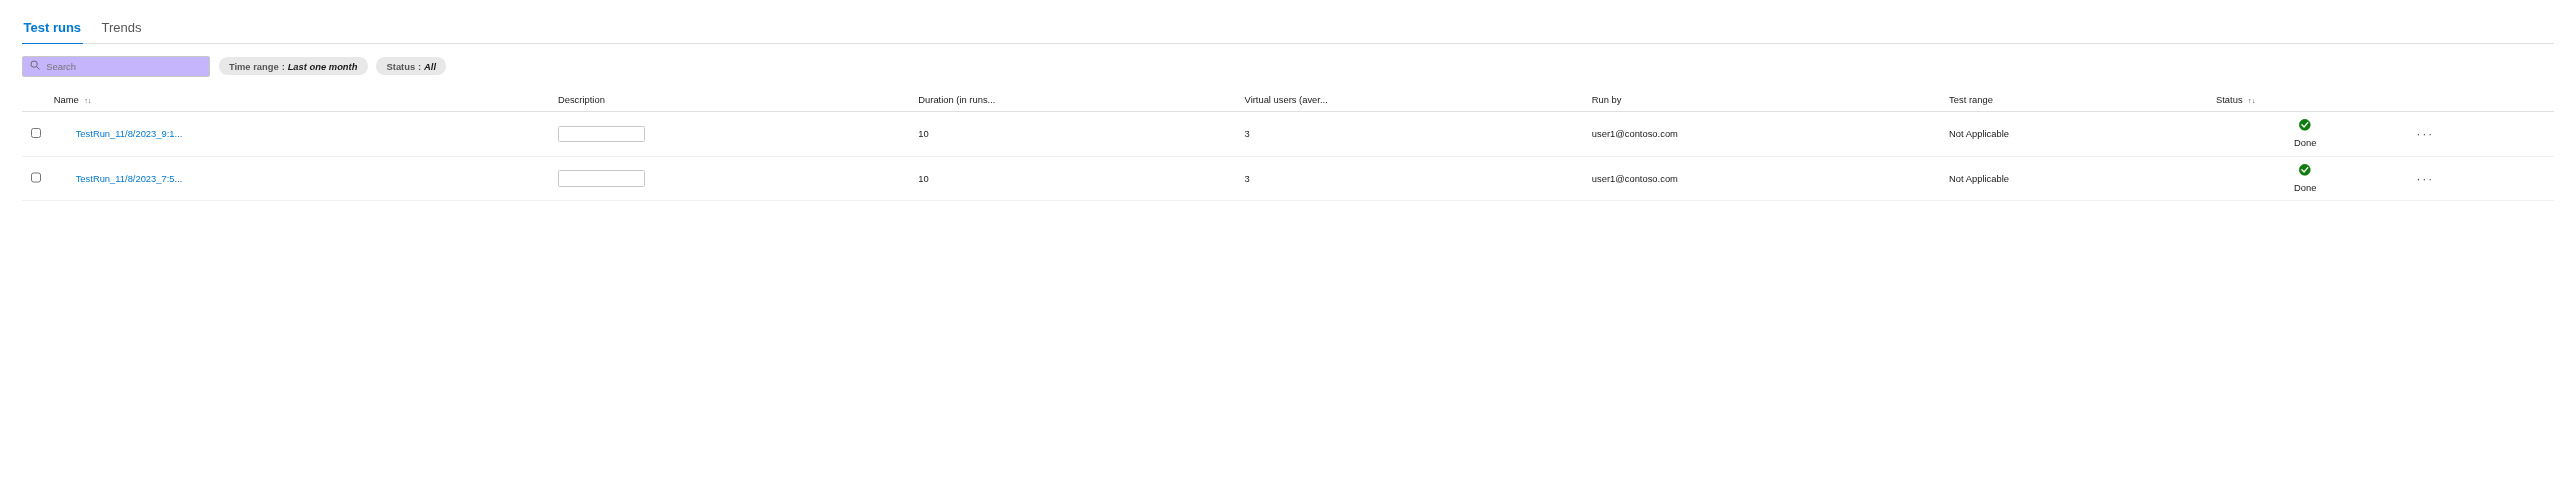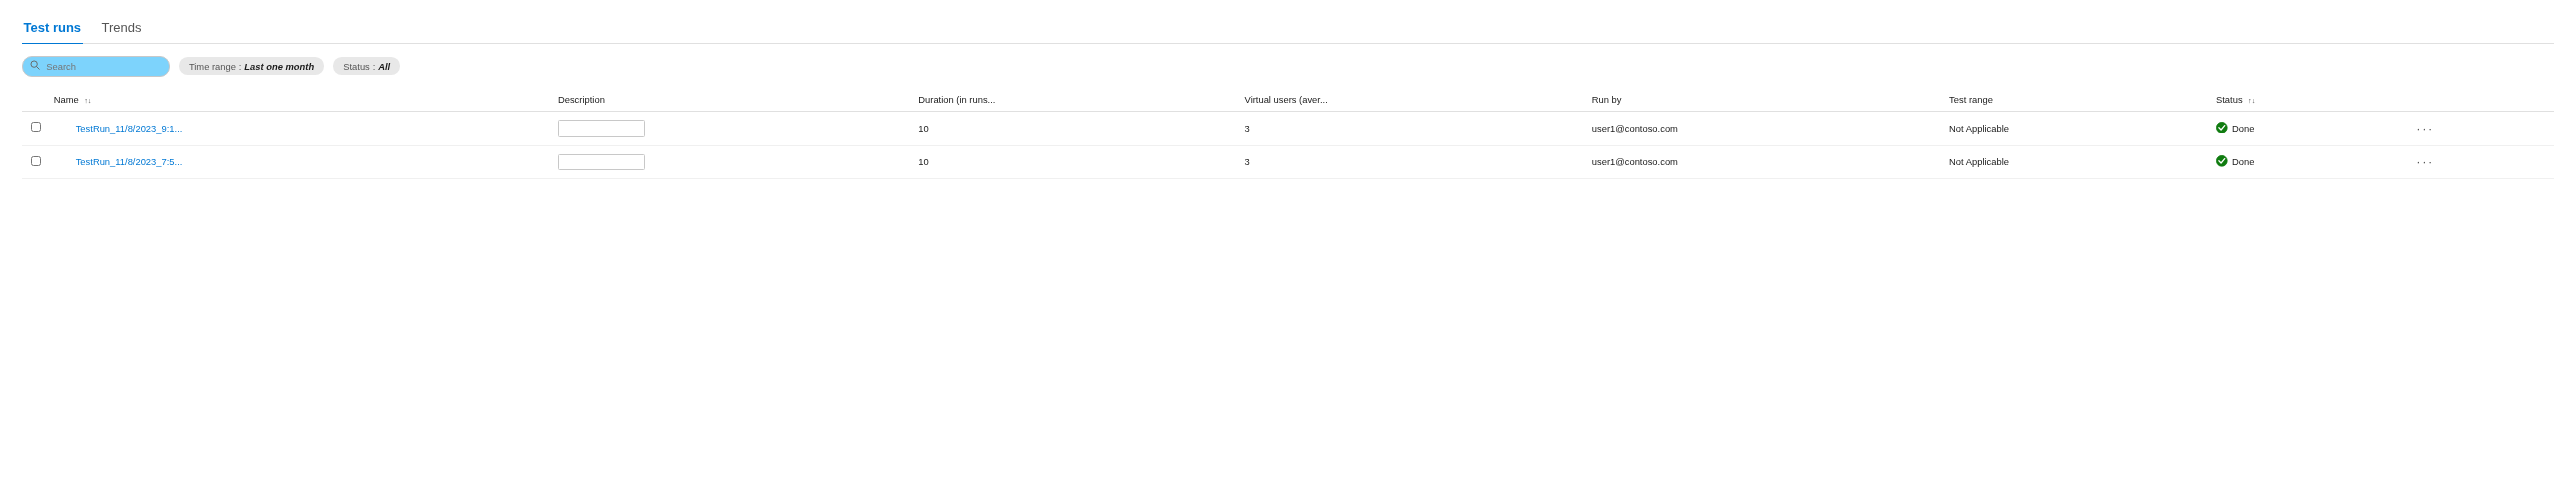--- a/index.html
+++ b/index.html
@@ -37,25 +37,25 @@
       display: flex;
       align-items: center;
       gap: 8.7px;
       margin-bottom: 11.6px;
       flex-wrap: wrap;
     }
     .search-box {
       display: flex;
       align-items: center;
       border: 0.7px solid #c8c8c8;
-      border-radius: 10px;
+      border-radius: 2px;
       padding: 3.6px 7.3px;
-      width: 148px;
+      width: 188px;
       gap: 5.8px;
-      background: #7dd3fc;
+      background: #c4b5fd;
     }
     .search-box input {
       border: none;
       outline: none;
       font-size: 9.4px;
       color: #555;
       width: 100%;
       background: transparent;
     }
     .search-icon-svg {
@@ -70,21 +70,21 @@
       background: #e8e8e8;
       border-radius: 8.7px;
       padding: 3.6px 10.2px;
       font-size: 9.4px;
       color: #333;
       white-space: nowrap;
       cursor: pointer;
     }
     .filter-pill .label {
       color: #555;
-      font-weight: 400;
+      font-weight: 700;
     }
     .filter-pill .value {
       font-weight: 700;
       color: #1a1a1a;
       font-style: italic;
     }
 
     
     .table-container {
       width: 100%;
@@ -147,20 +147,21 @@
       width: 87px;
       outline: none;
       background: #fff;
     }
 
     .status-done {
       display: flex;
       align-items: center;
       gap: 4.4px;
       color: #1a1a1a;
+      flex-direction: column;
     }
     .done-icon {
       color: #107c10;
       font-size: 11px;
     }
 
     .more-btn {
       background: none;
       border: none;
       cursor: pointer;

